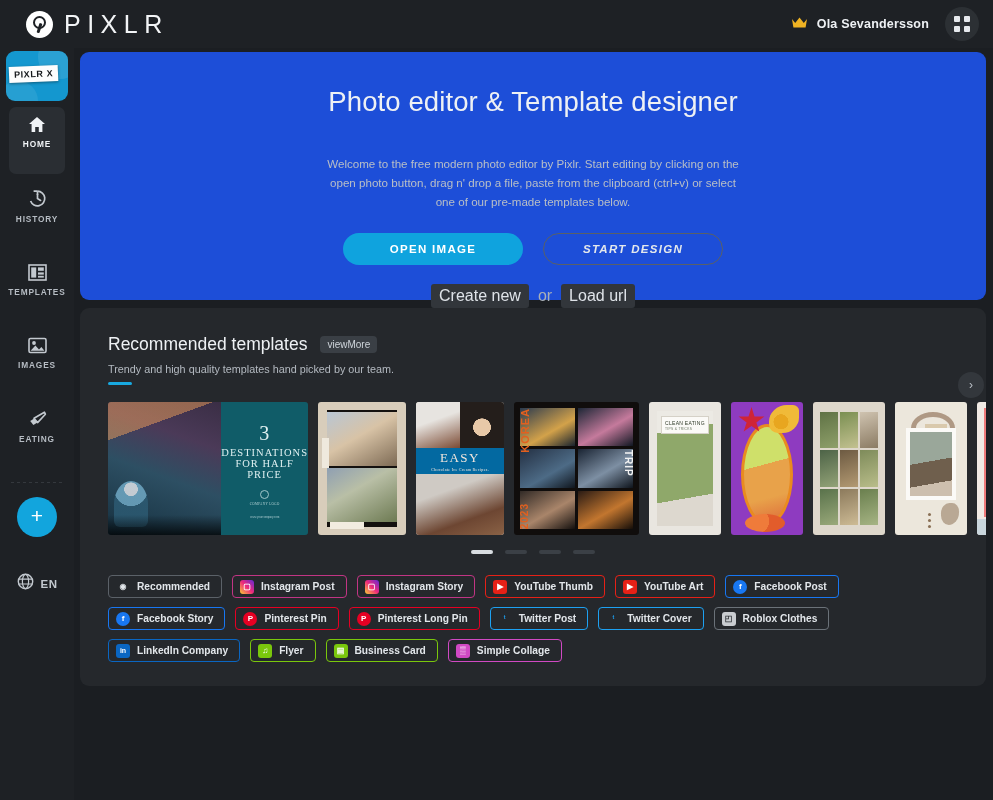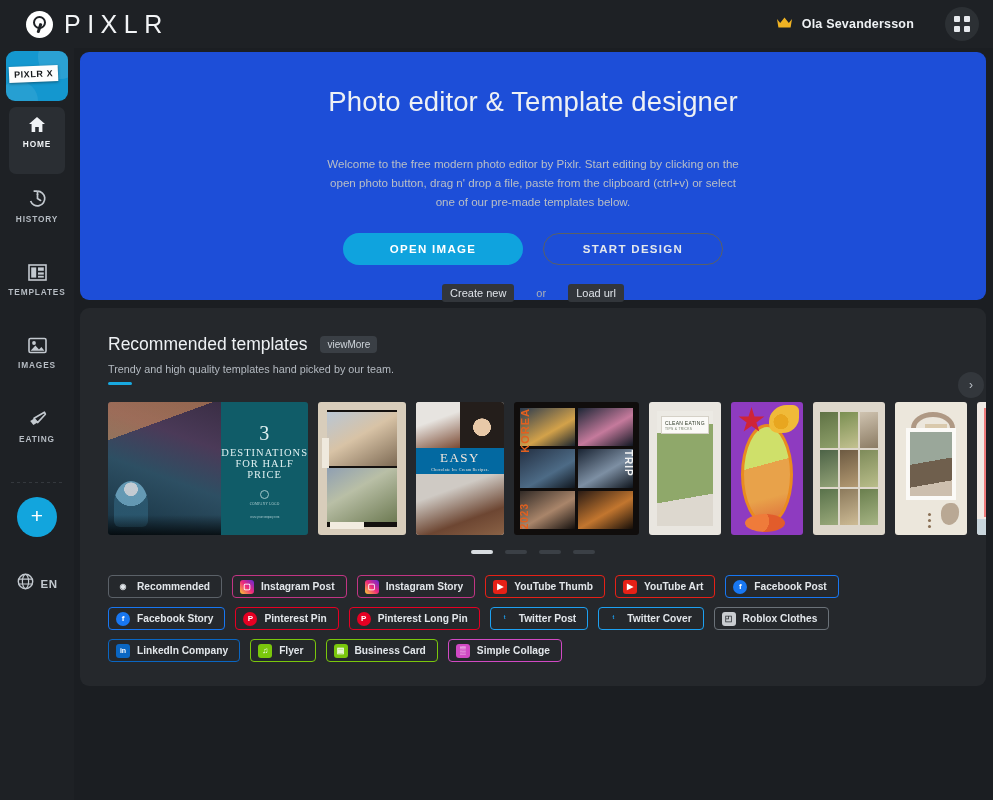--- a/index.html
+++ b/index.html
@@ -30,21 +30,21 @@
   }
   .brand-mark::after {
     content: ""; position: absolute; left: 12px; top: 12px;
     width: 2.6px; height: 10px; background: #1e2125;
     transform: rotate(18deg); border-radius: 1px;
   }
   .brand-text {
     font-size: 25px; letter-spacing: 6.5px; color: #f2f4f6;
     font-weight: 400;
   }
-  .user-area { display: flex; align-items: center; gap: 31px; }
+  .user-area { display: flex; align-items: center; gap: 16px; }
   .user-chip { display: flex; align-items: center; gap: 9px; cursor: pointer; }
   .crown { display: block; }
   .user-name {
     font-size: 12.5px; font-weight: bold; color: #eef1f4; letter-spacing: .2px;
   }
   .apps-btn {
     width: 34px; height: 34px; border-radius: 50%;
     background: #2c3034; display: flex; align-items: center; justify-content: center;
     cursor: pointer;
   }
@@ -120,25 +120,25 @@
     font-size: 11.6px; line-height: 1.62; color: #b9bfc6;
   }
   .cta-row { margin-top: 22px; display: flex; gap: 20px; text-align: center; }
   .btn {
     height: 32px; border-radius: 17px; display: flex; align-items: center;
     justify-content: center; font-size: 11.5px; font-weight: bold;
     letter-spacing: 1.3px; cursor: pointer;
   }
   .btn-primary { width: 180px; background: #0fa3de; color: #ffffff; }
   .btn-outline {
-    width: 180px; background: transparent; color: #e4e8ec; border: 1px solid #5a6066;
+    width: 180px; background: transparent; color: #e4e8ec; border: 1px solid #5a6066; font-style: italic;
   }
   .mini-row {
-    margin-top: 19px; display: flex; align-items: center; gap: 22px;
-    font-size: 11px; color: #c8ced4;
+    margin-top: 19px; display: flex; align-items: center; gap: 9px;
+    font-size: 16px; color: #c8ced4;
   }
   .mini-link {
     background: #32363b; padding: 3px 8px; border-radius: 3px; cursor: pointer;
     color: #dfe3e8;
   }
   .mini-or { color: #a9b0b7; }
 
   .templates {
     position: absolute; left: 80px; top: 308px; width: 906px; height: 378px;
     background: #25282c; border-radius: 9px; padding: 26px 0 0 0;

